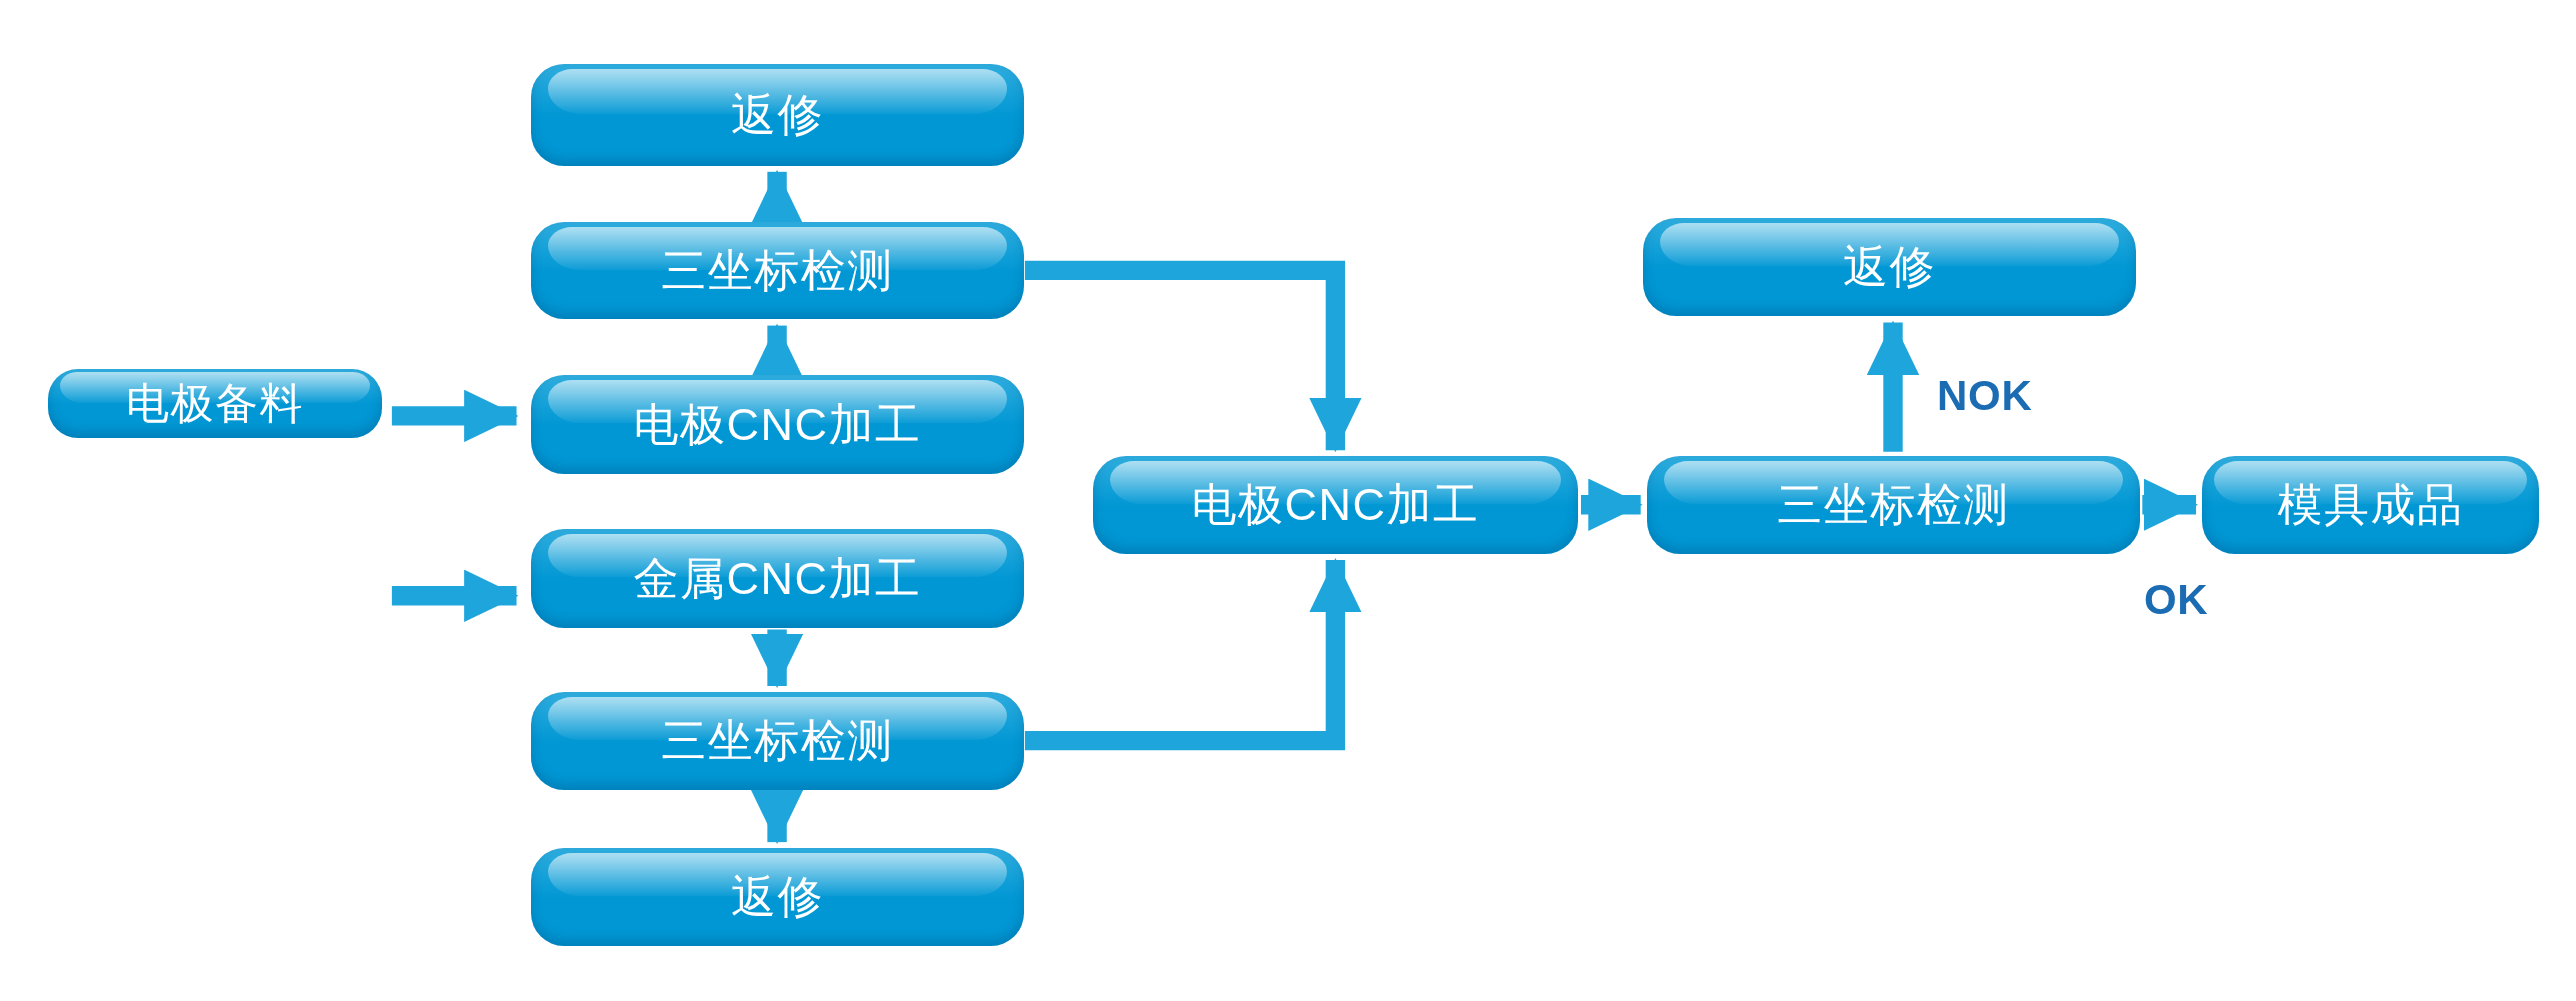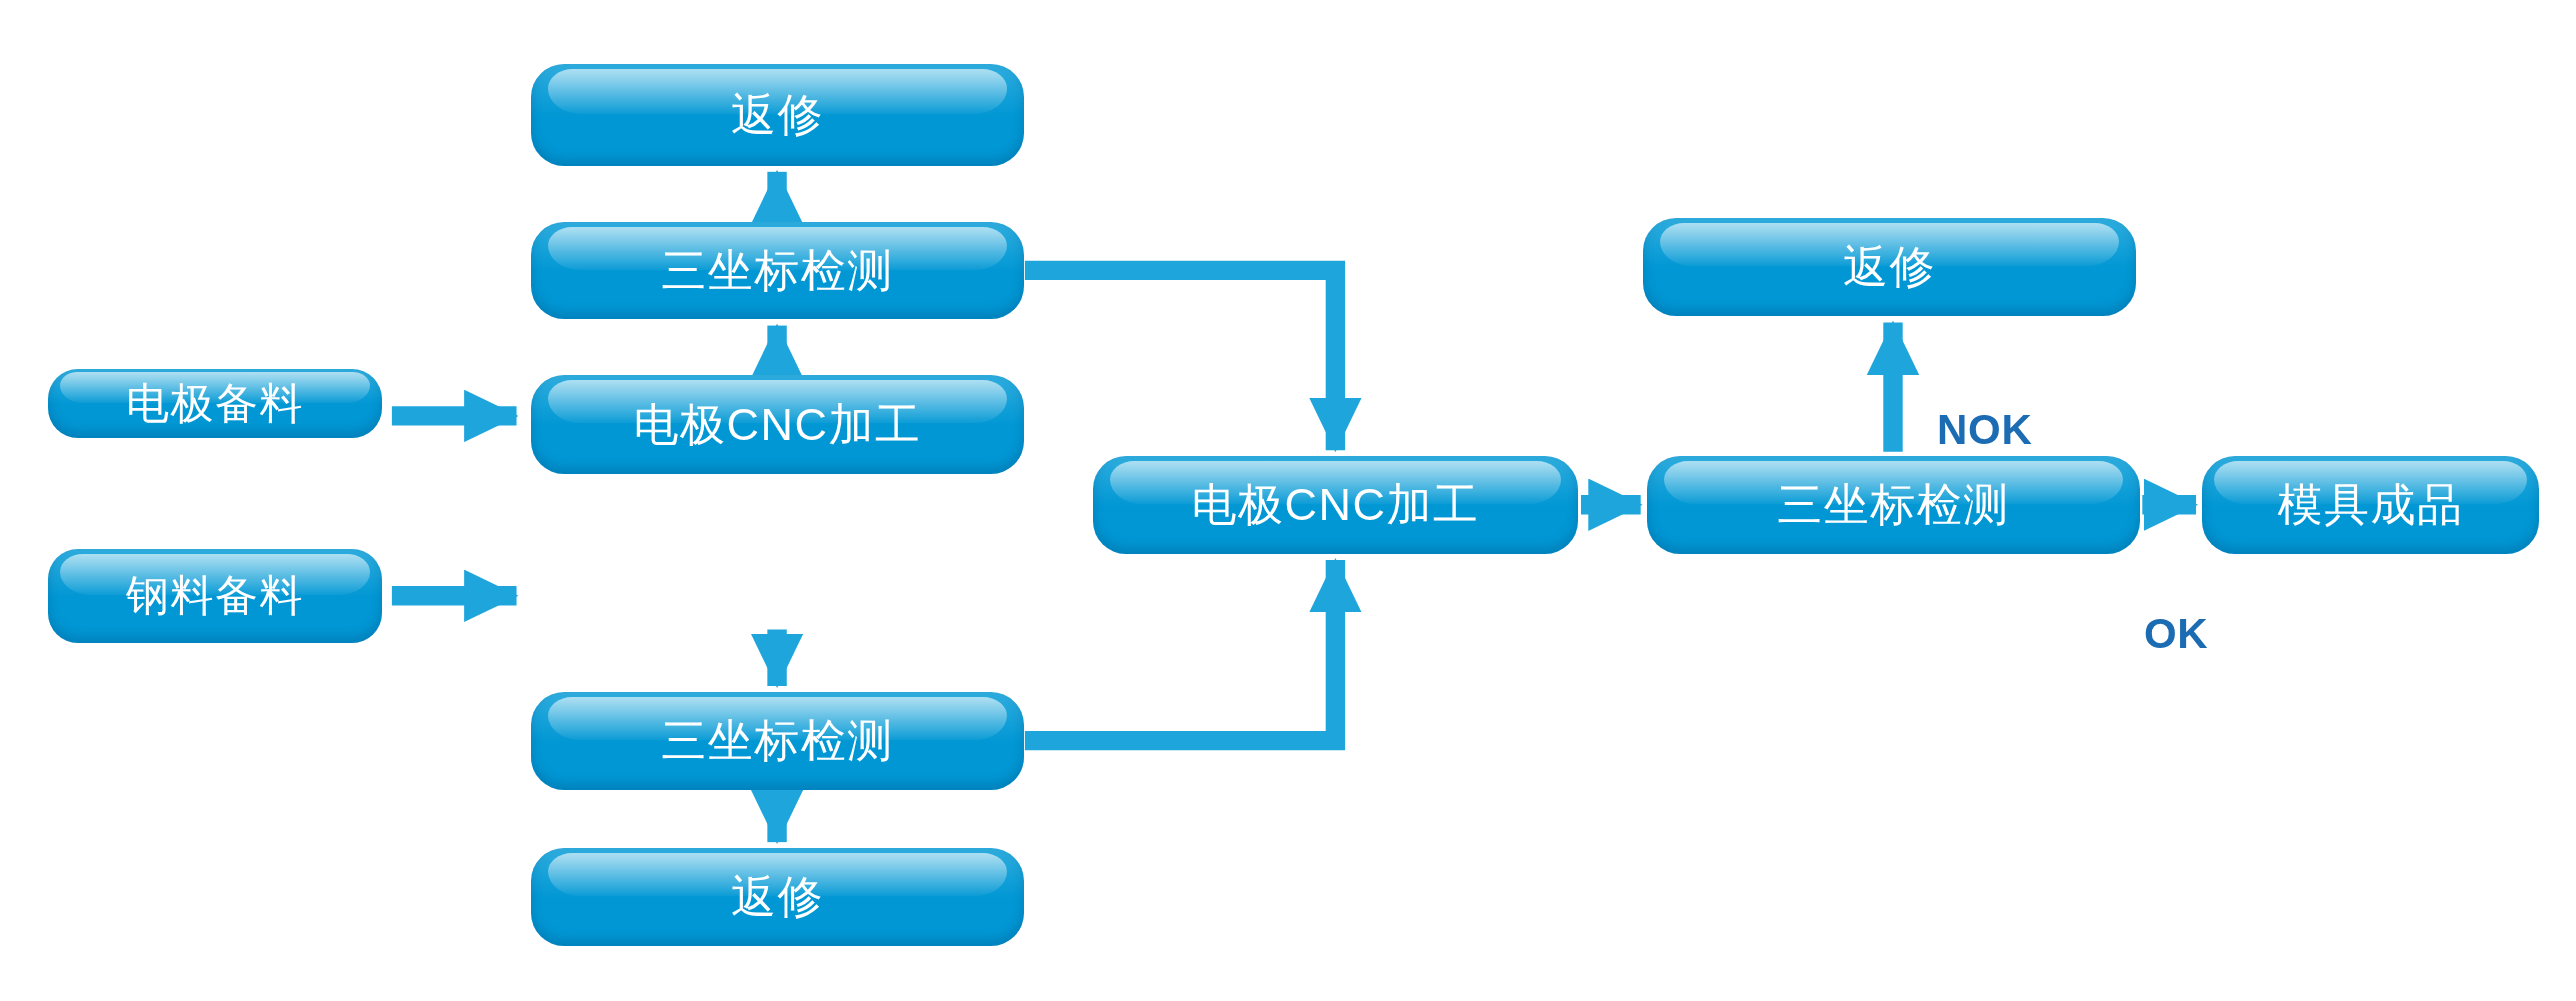--- a/index.html
+++ b/index.html
@@ -46,21 +46,20 @@
     pointer-events:none;
   }
   .node.small { font-size: 43px; border-radius: 30px; }
   .node-label { position: relative; z-index: 1; }
   .flow-label {
     position: absolute;
     font-weight: bold;
     font-size: 42px;
     color: var(--flow-label, #1b6cb3);
     letter-spacing: 0.7px;
-    margin-top: 34px;
   }
 </style>
 </head>
 <body>
 
 <div class="canvas">
 
   <svg class="arrow-layer" viewBox="0 0 3451 1342" width="2576" height="1002" xmlns="http://www.w3.org/2000/svg">
     <defs>
       <marker id="ah" viewBox="0 0 2.8 2.7" markerWidth="2.8" markerHeight="2.7" refX="2.7" refY="1.35" orient="auto" markerUnits="strokeWidth">
@@ -77,36 +76,36 @@
     <path class="arrow" d="M1373 992 L1789 992 L1789 750"></path>
     <path class="arrow" d="M2118 676 L2198 676"></path>
     <path class="arrow" d="M2536 605 L2536 432"></path>
     <path class="arrow" d="M2870 676 L2942 676"></path>
   </svg>
 
   <div class="node small" style="left:48px;top:369px;width:334px;height:69px">
     <span class="node-label">电极备料</span>
   </div>
 
-  <div class="node small" style="left:48px;top:549px;width:334px;height:94px">
-    <span class="node-label">钢料备料</span>
-  </div>
 
   <div class="node" style="left:531px;top:64px;width:493px;height:102px">
     <span class="node-label">返修</span>
   </div>
 
   <div class="node" style="left:531px;top:222px;width:493px;height:97px">
     <span class="node-label">三坐标检测</span>
   </div>
 
   <div class="node" style="left:531px;top:375px;width:493px;height:99px">
     <span class="node-label">电极CNC加工</span>
   </div>
 
+  <div class="node" style="left:531px;top:529px;width:493px;height:99px">
+    <span class="node-label">金属CNC加工</span>
+  </div>
 
   <div class="node" style="left:531px;top:692px;width:493px;height:98px">
     <span class="node-label">三坐标检测</span>
   </div>
 
   <div class="node" style="left:531px;top:848px;width:493px;height:98px">
     <span class="node-label">返修</span>
   </div>
 
   <div class="node" style="left:1093px;top:456px;width:485px;height:98px">

